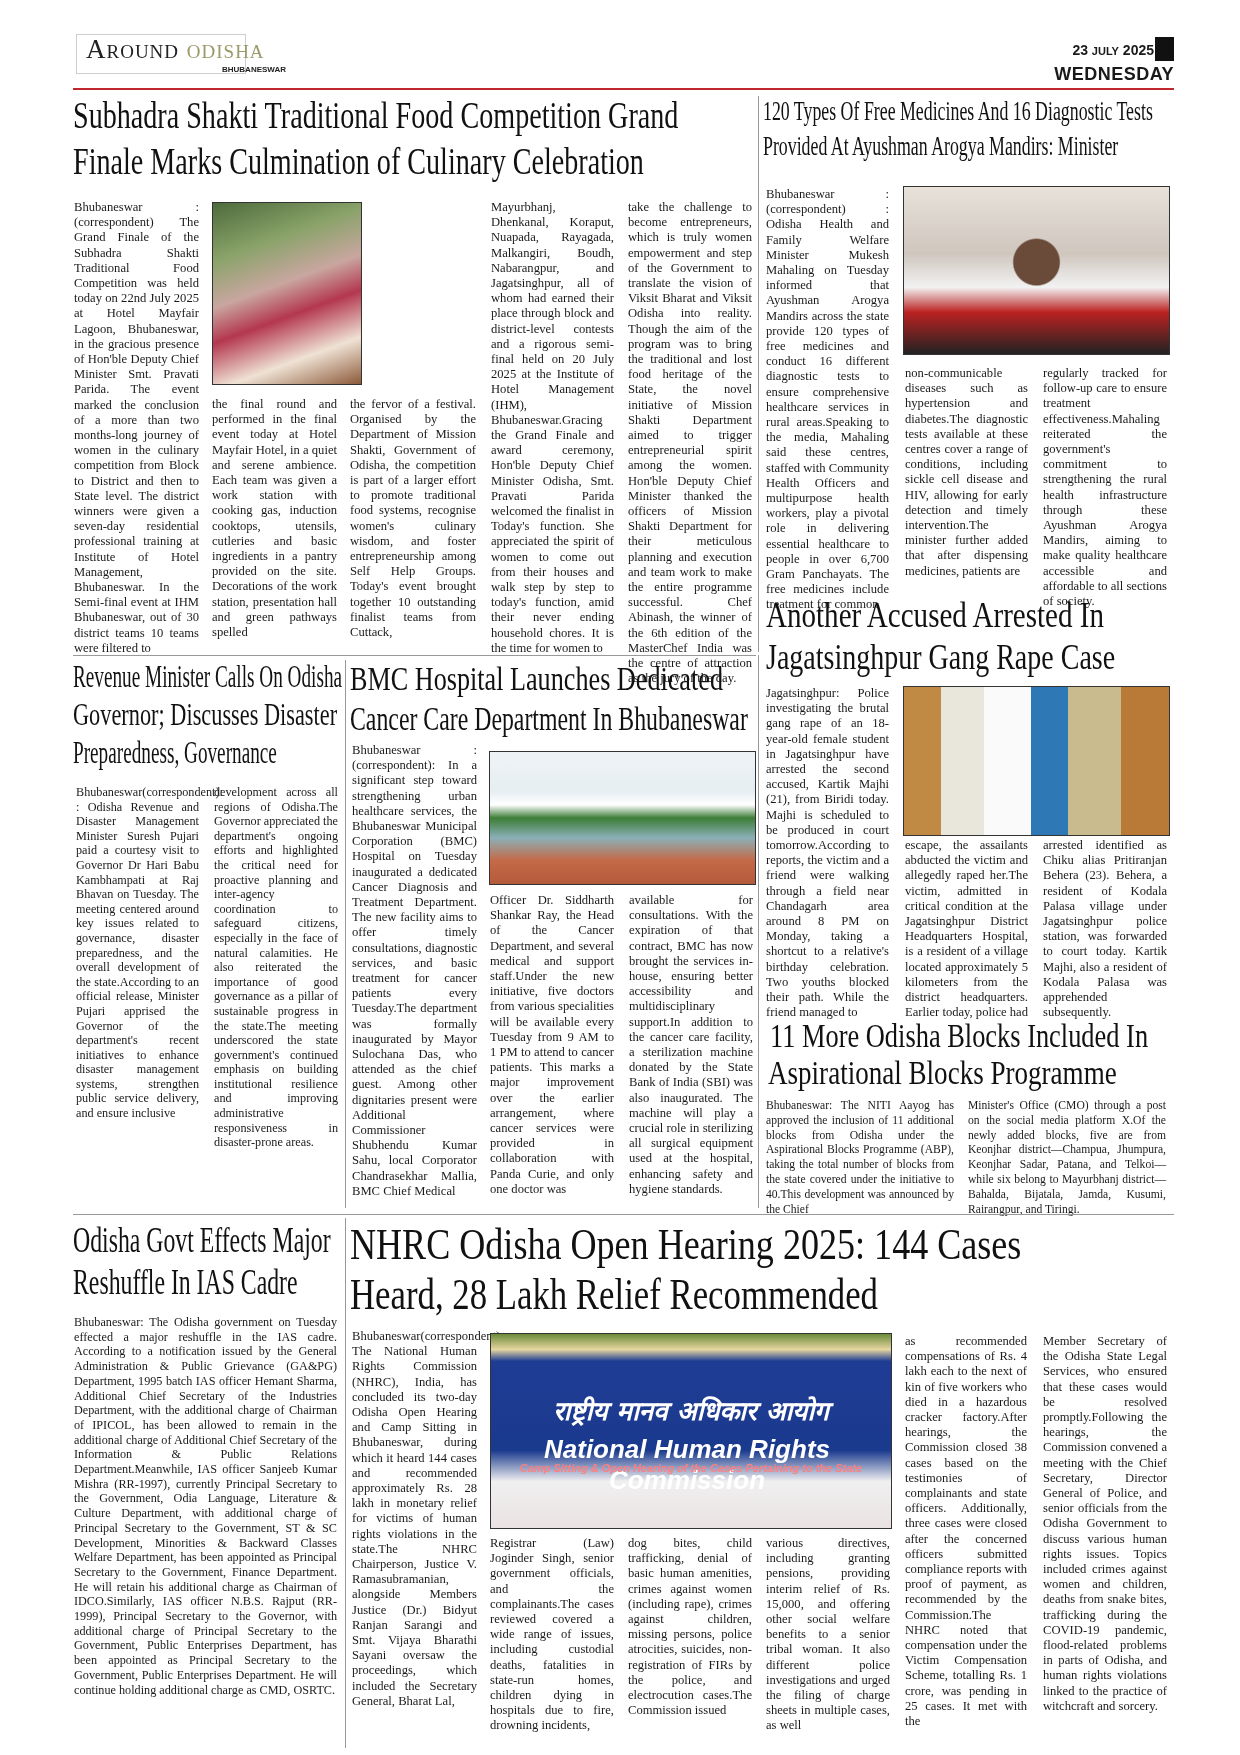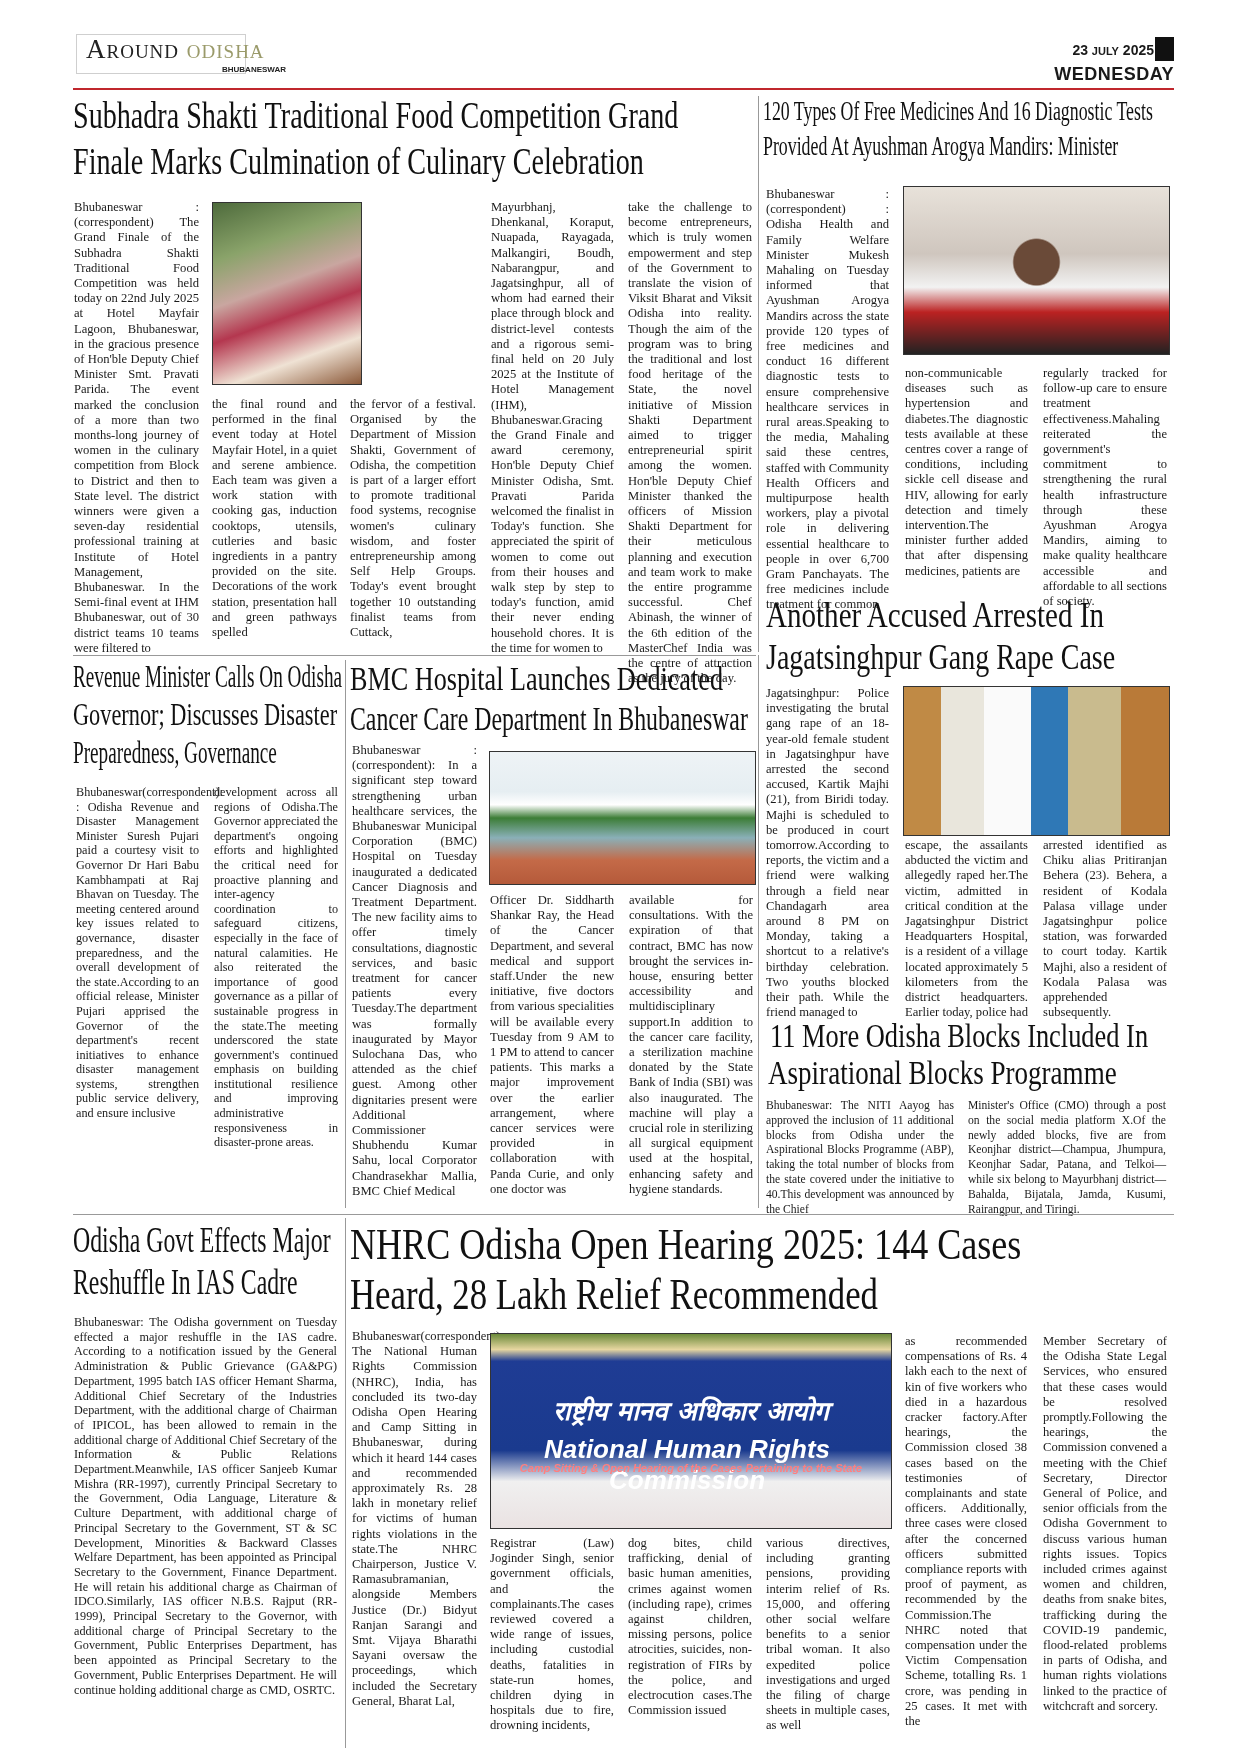--- a/index.html
+++ b/index.html
@@ -132,16 +132,16 @@
   <div class="abs col" style="left:352px;top:1329px;width:125px;">Bhubaneswar(correspondent): The National Human Rights Commission (NHRC), India, has concluded its two-day Odisha Open Hearing and Camp Sitting in Bhubaneswar, during which it heard 144 cases and recommended approximately Rs. 28 lakh in monetary relief for victims of human rights violations in the state.The NHRC Chairperson, Justice V. Ramasubramanian, alongside Members Justice (Dr.) Bidyut Ranjan Sarangi and Smt. Vijaya Bharathi Sayani oversaw the proceedings, which included the Secretary General, Bharat Lal,</div>
 
   <div class="abs photo ph-nhrc" style="left:490px;top:1333px;width:400px;height:194px;">
     <div class="nhrc-hindi">राष्ट्रीय मानव अधिकार आयोग</div>
     <div class="nhrc-eng">National Human Rights Commission</div>
     <div class="nhrc-sub">Camp Sitting &amp; Open Hearing of the Cases Pertaining to the State</div>
   </div>
 
   <div class="abs col" style="left:628px;top:1536px;width:124px;">dog bites, child trafficking, denial of basic human amenities, crimes against women (including rape), crimes against children, missing persons, police atrocities, suicides, non-registration of FIRs by the police, and electrocution cases.The Commission issued</div>
   <div class="abs col" style="left:490px;top:1536px;width:124px;">Registrar (Law) Joginder Singh, senior government officials, and the complainants.The cases reviewed covered a wide range of issues, including custodial deaths, fatalities in state-run homes, children dying in hospitals due to fire, drowning incidents,</div>
-  <div class="abs col" style="left:766px;top:1536px;width:124px;">various directives, including granting pensions, providing interim relief of Rs. 15,000, and offering other social welfare benefits to a senior tribal woman. It also expedited police investigations and urged the filing of charge sheets in multiple cases, as well</div>
+  <div class="abs col" style="left:766px;top:1536px;width:124px;">various directives, including granting pensions, providing interim relief of Rs. 15,000, and offering other social welfare benefits to a senior tribal woman. It also different police investigations and urged the filing of charge sheets in multiple cases, as well</div>
   <div class="abs col" style="left:905px;top:1334px;width:122px;">as recommended compensations of Rs. 4 lakh each to the next of kin of five workers who died in a hazardous cracker factory.After hearings, the Commission closed 38 cases based on the testimonies of complainants and state officers. Additionally, three cases were closed after the concerned officers submitted compliance reports with proof of payment, as recommended by the Commission.The NHRC noted that compensation under the Victim Compensation Scheme, totalling Rs. 1 crore, was pending in 25 cases. It met with the</div>
   <div class="abs col" style="left:1043px;top:1334px;width:124px;">Member Secretary of the Odisha State Legal Services, who ensured that these cases would be resolved promptly.Following the hearings, the Commission convened a meeting with the Chief Secretary, Director General of Police, and senior officials from the Odisha Government to discuss various human rights issues. Topics included crimes against women and children, deaths from snake bites, trafficking during the COVID-19 pandemic, flood-related problems in parts of Odisha, and human rights violations linked to the practice of witchcraft and sorcery.</div>
 </section>
 
 </body></html>

